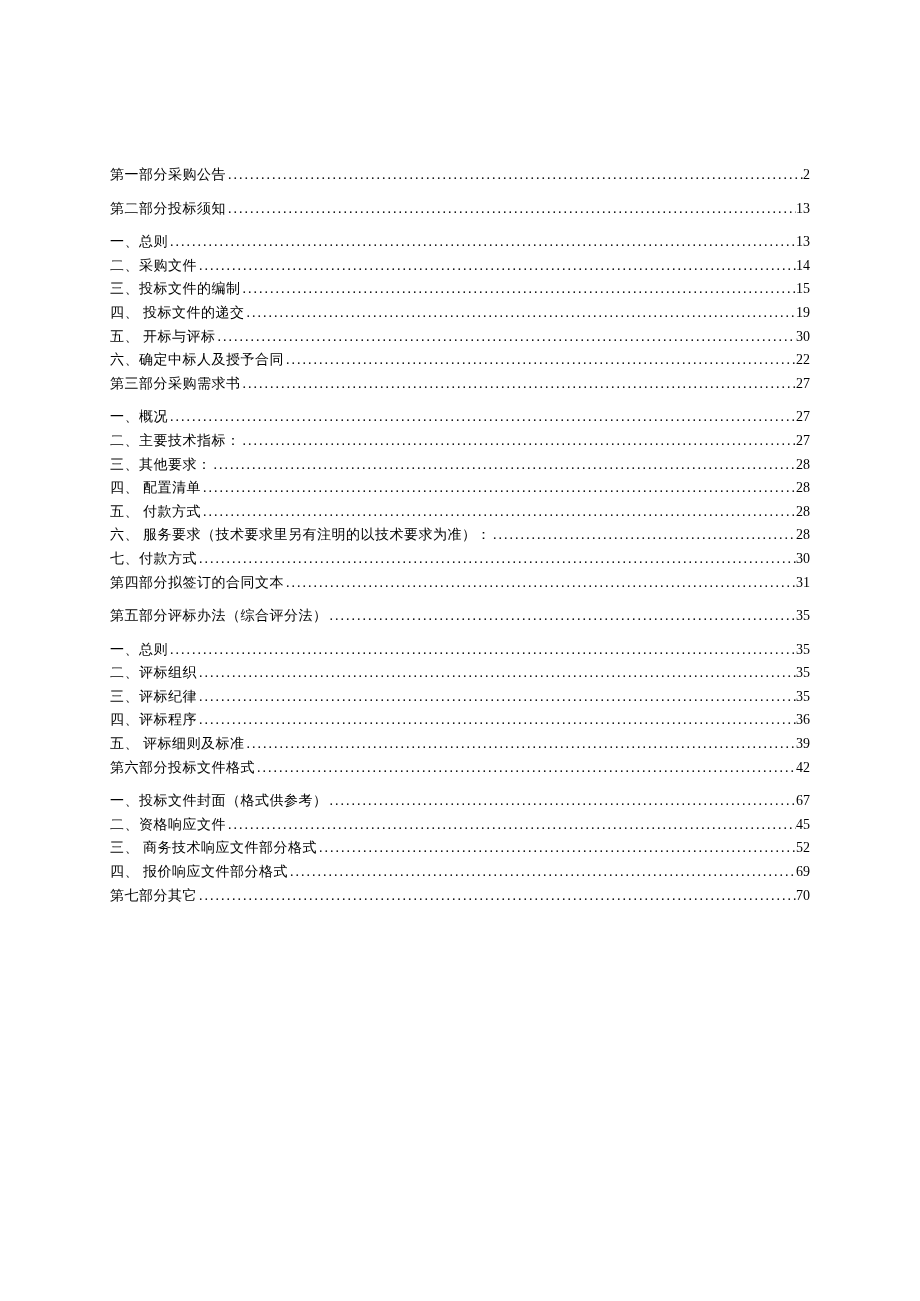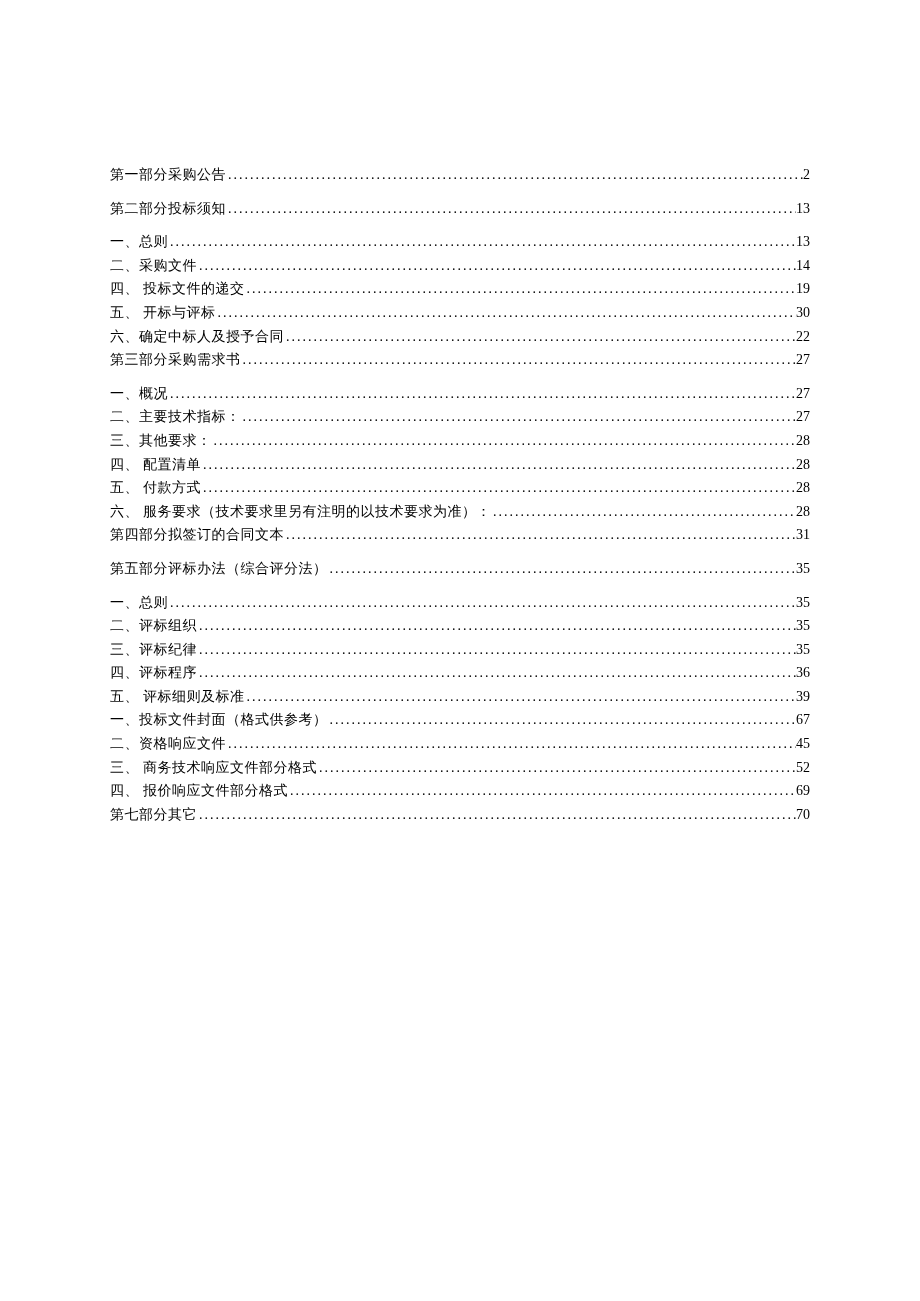--- a/index.html
+++ b/index.html
@@ -69,20 +69,25 @@
       <span class="toc-title">一、总则</span>
       <span class="toc-leader"></span>
       <span class="toc-page">13</span>
     </div>
     <div class="toc-entry sub">
       <span class="toc-title">二、采购文件</span>
       <span class="toc-leader"></span>
       <span class="toc-page">14</span>
     </div>
     <div class="toc-entry sub">
+      <span class="toc-title">三、投标文件的编制</span>
+      <span class="toc-leader"></span>
+      <span class="toc-page">15</span>
+    </div>
+    <div class="toc-entry sub">
       <span class="toc-title">四、 投标文件的递交</span>
       <span class="toc-leader"></span>
       <span class="toc-page">19</span>
     </div>
     <div class="toc-entry sub">
       <span class="toc-title">五、 开标与评标</span>
       <span class="toc-leader"></span>
       <span class="toc-page">30</span>
     </div>
     <div class="toc-entry sub">
@@ -118,20 +123,25 @@
     <div class="toc-entry sub">
       <span class="toc-title">五、 付款方式</span>
       <span class="toc-leader"></span>
       <span class="toc-page">28</span>
     </div>
     <div class="toc-entry sub">
       <span class="toc-title">六、 服务要求（技术要求里另有注明的以技术要求为准）：</span>
       <span class="toc-leader"></span>
       <span class="toc-page">28</span>
     </div>
+    <div class="toc-entry sub">
+      <span class="toc-title">七、付款方式</span>
+      <span class="toc-leader"></span>
+      <span class="toc-page">30</span>
+    </div>
     <div class="toc-entry section">
       <span class="toc-title">第四部分拟签订的合同文本</span>
       <span class="toc-leader"></span>
       <span class="toc-page">31</span>
     </div>
     <div class="toc-entry section">
       <span class="toc-title">第五部分评标办法（综合评分法）</span>
       <span class="toc-leader"></span>
       <span class="toc-page">35</span>
     </div>
@@ -152,20 +162,25 @@
     </div>
     <div class="toc-entry sub">
       <span class="toc-title">四、评标程序</span>
       <span class="toc-leader"></span>
       <span class="toc-page">36</span>
     </div>
     <div class="toc-entry sub">
       <span class="toc-title">五、 评标细则及标准</span>
       <span class="toc-leader"></span>
       <span class="toc-page">39</span>
+    </div>
+    <div class="toc-entry section">
+      <span class="toc-title">第六部分投标文件格式</span>
+      <span class="toc-leader"></span>
+      <span class="toc-page">42</span>
     </div>
     <div class="toc-entry sub">
       <span class="toc-title">一、投标文件封面（格式供参考）</span>
       <span class="toc-leader"></span>
       <span class="toc-page">67</span>
     </div>
     <div class="toc-entry sub">
       <span class="toc-title">二、资格响应文件</span>
       <span class="toc-leader"></span>
       <span class="toc-page">45</span>

